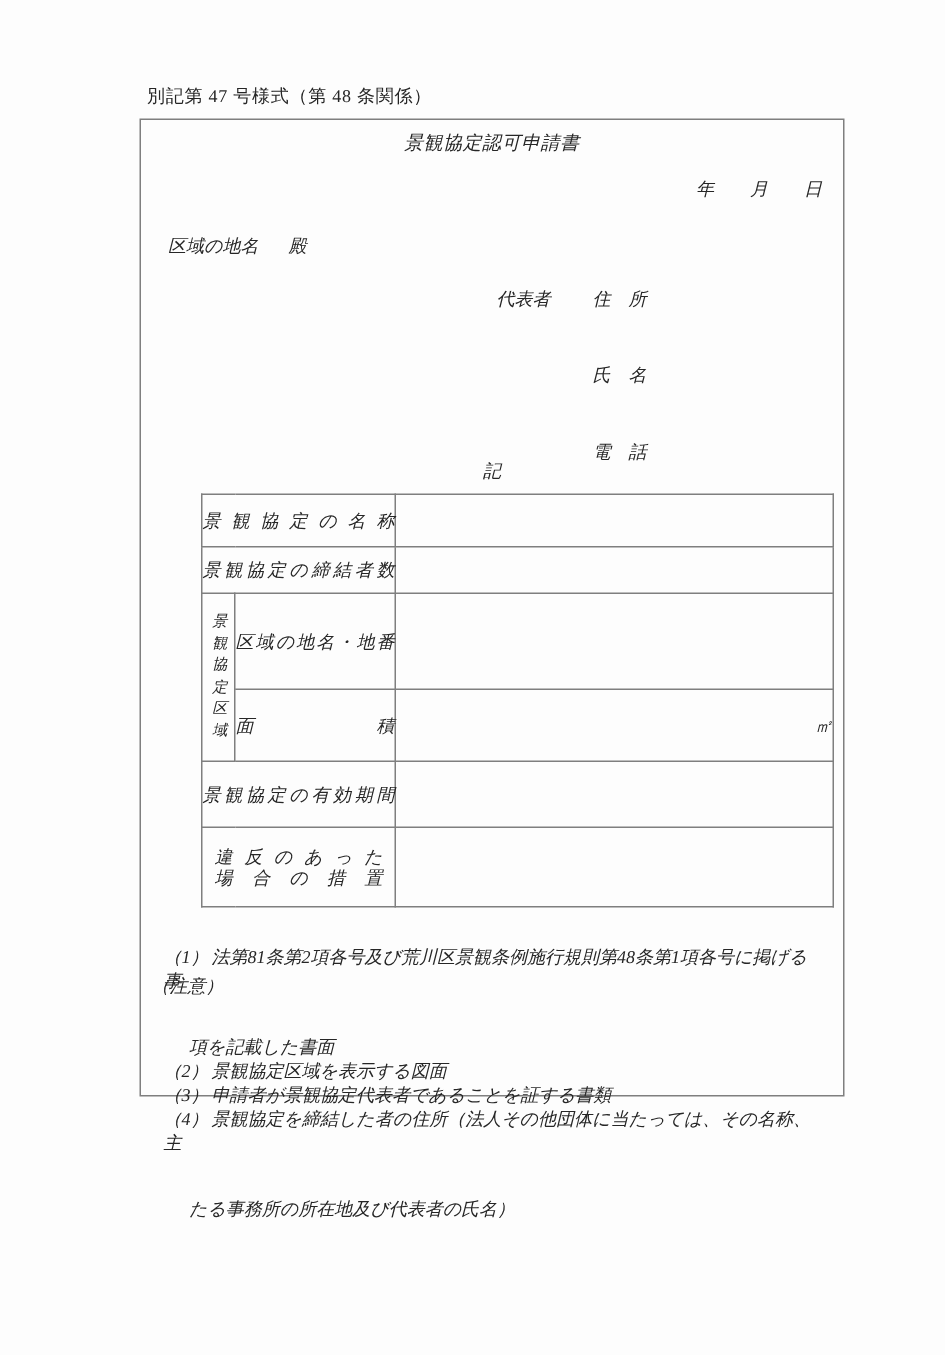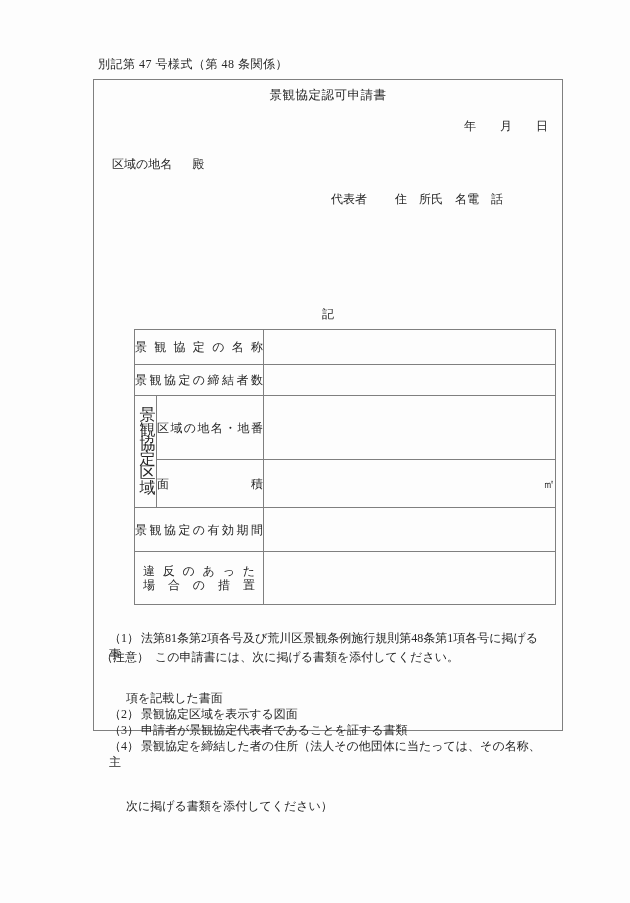--- a/index.html
+++ b/index.html
@@ -6,47 +6,47 @@
   body{
     width:630px;height:903px;position:relative;
     background:#fdfdfd;color:#262626;
     font-family:"Liberation Serif","DejaVu Serif",serif;
     font-size:12px;line-height:14px;
     -webkit-font-smoothing:antialiased;
   }
   .form-ref{position:absolute;left:98px;top:57px;letter-spacing:.5px;}
   .form-box{
     position:absolute;left:93px;top:79px;width:470px;height:652px;
-    border:1px solid #7f7f7f;box-sizing:border-box;
+    border:1px solid #7f7f7f;box-sizing:border-box;font-style:italic;
   }
   .doc-title{position:absolute;left:0;top:8px;width:100%;text-align:center;
     font-size:12.5px;letter-spacing:.5px;}
   .date-line{position:absolute;top:39px;right:14px;display:flex;gap:24px;}
   .addressee{position:absolute;left:18px;top:77px;display:flex;gap:20px;}
   .rep-block{position:absolute;left:217px;top:110px;display:flex;gap:28px;margin-left:20px;}
-  .rep-lines{display:flex;flex-direction:row;}
+  .rep-lines{display:flex;flex-direction:column;gap:33px;}
   .rep-lines div{height:18px;line-height:18px;}
   .rep-label{line-height:18px;}
   .body-sentence{position:absolute;left:17px;top:197px;width:440px;}
   .section-mark{position:absolute;left:0;top:227px;width:100%;text-align:center;}
   table.main{
     position:absolute;left:40px;top:249px;width:421px;
     border-collapse:collapse;table-layout:fixed;
   }
   table.main td{
     border:1px solid #7f7f7f;vertical-align:middle;
     font-size:12px;padding:0;box-sizing:border-box;
   }
   .jlabel{text-align:justify;text-align-last:justify;padding:0 8px;}
   .jlabel-narrow{text-align:justify;text-align-last:justify;padding:0 6px;font-size:11.5px;}
   .jlabel-wide{text-align:justify;text-align-last:justify;padding:0 22px;}
   .vcell{padding:0;}
   .vtext{
     width:12px;margin:12px auto;word-break:break-all;
-    font-size:16px;line-height:14.5px;text-align:right;
+    font-size:10px;line-height:14.5px;text-align:right;
   }
   .unit-cell{text-align:right;padding-right:7px;}
   .notes-intro{position:absolute;left:7px;top:522px;display:flex;gap:6px;margin-top:48px;}
   .notes-list{position:absolute;left:15px;top:550px;width:440px;}
   .note-line{line-height:16px;}
   .note-line .num{margin-right:2px;}
   .note-cont{padding-left:17px;margin-top:28px;}
 </style>
 </head>
 <body>
@@ -117,33 +117,32 @@
         <div class="jlabel">違反のあった</div>
         <div class="jlabel">場合の措置</div>
       </td>
       <td></td>
     </tr>
   </tbody>
     </table>
 
   <div class="notes-intro">
     <span>（注意）</span>
-    <span>この申請書には、次に掲げる書類を添付してください。</span>
   </div>
 
   <div class="notes-list">
     <div>
       <div class="note-line"><span class="num">（1）</span><span>法第81条第2項各号及び荒川区景観条例施行規則第48条第1項各号に掲げる事</span></div>
       <div class="note-line note-cont">項を記載した書面</div>
     </div>
     <div>
       <div class="note-line"><span class="num">（2）</span><span>景観協定区域を表示する図面</span></div>
     </div>
     <div>
       <div class="note-line"><span class="num">（3）</span><span>申請者が景観協定代表者であることを証する書類</span></div>
     </div>
     <div>
       <div class="note-line"><span class="num">（4）</span><span>景観協定を締結した者の住所（法人その他団体に当たっては、その名称、主</span></div>
-      <div class="note-line note-cont">次に掲げる書類を添付してください）</div>
+      <div class="note-line note-cont">たる事務所の所在地及び代表者の氏名）</div>
     </div>
   </div>
 
 </div>
 
 </body></html>

